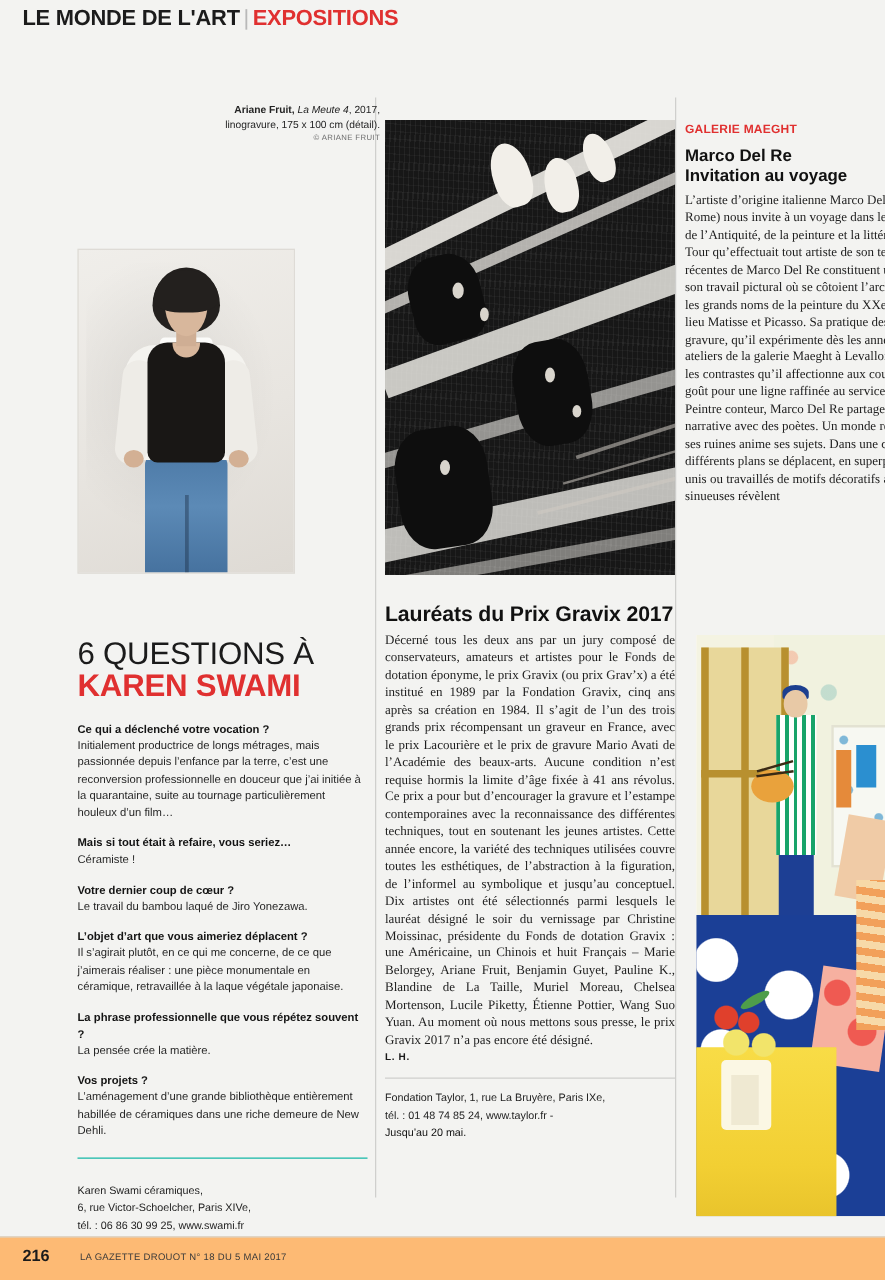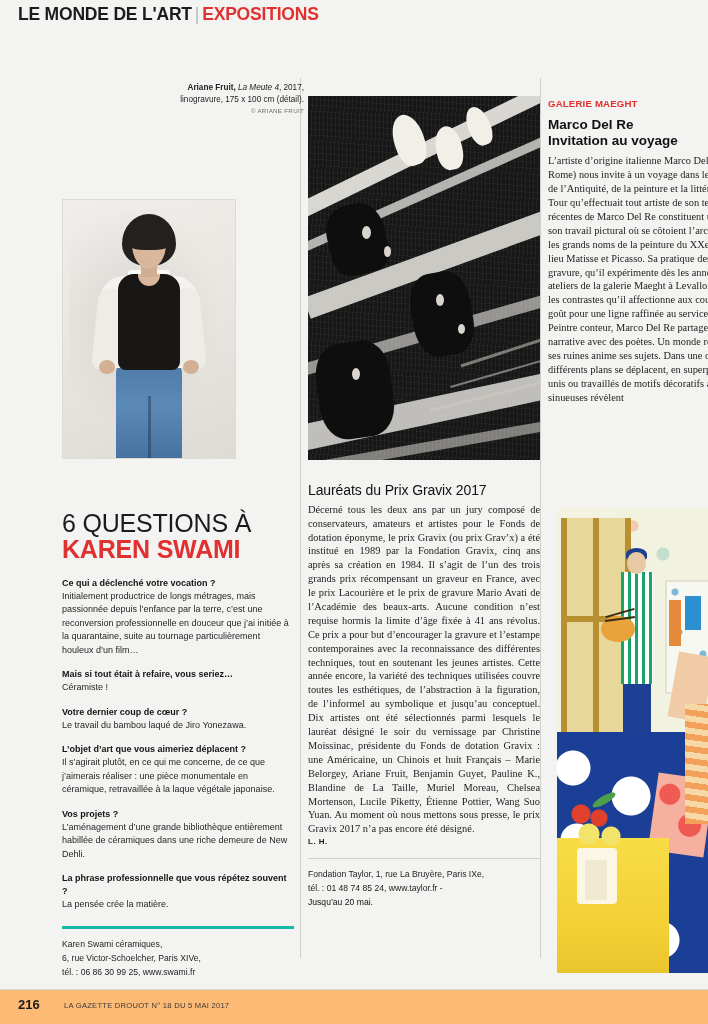--- a/index.html
+++ b/index.html
@@ -118,27 +118,27 @@
   .headline{margin-top:0;}
   .hl-1{font-size:25px;font-weight:normal;letter-spacing:-.2px;color:#1b1b1b;line-height:1.05;margin-top:40px;}
   .hl-2{font-size:25px;font-weight:bold;color:#e03030;line-height:1.05;letter-spacing:-.2px;}
 
   .qa{margin-top:14px;}
   .qa-item{margin-bottom:11px;}
   .q{font-size:9px;font-weight:bold;line-height:1.45;color:#141414;}
   .a{font-size:9px;line-height:1.5;color:#262626;}
 
   .infoblock{
-    margin-top:14px;padding-top:9px;border-top:3px solid #14b8a6;
+    margin-top:14px;padding-top:19px;border-top:1px solid #14b8a6;
     font-size:8.6px;line-height:1.62;color:#232323;
   }
 
   
   .mid-title{
-    font-size:14px;font-weight:normal;color:#111;
+    font-size:17px;font-weight:bold;color:#111;
     line-height:1.2;margin:0 0 4px 0;letter-spacing:-.1px;
   }
   .serif-body{
     font-family:"Liberation Serif", serif;
     font-size:10.4px;line-height:1.335;text-align:justify;color:#1d1d1d;
     hyphens:auto;
   }
   .byline{font-family:"Liberation Sans",sans-serif;font-size:8px;font-weight:bold;letter-spacing:.5px;margin-top:1px;}
   .mid-info{
     margin-top:12px;padding-top:9px;border-top:1px solid #cfcfcd;
@@ -307,26 +307,26 @@
       </div>
       <div class="qa-item">
         <div class="q">Votre dernier coup de cœur ?</div>
         <div class="a">Le travail du bambou laqué de Jiro Yonezawa.</div>
       </div>
       <div class="qa-item">
         <div class="q">L’objet d’art que vous aimeriez déplacent ?</div>
         <div class="a">Il s’agirait plutôt, en ce qui me concerne, de ce que j’aimerais réaliser : une pièce monumentale en céramique, retravaillée à la laque végétale japonaise.</div>
       </div>
       <div class="qa-item">
+        <div class="q">La phrase professionnelle que vous répétez souvent ?</div>
+        <div class="a">La pensée crée la matière.</div>
+      </div>
+      <div class="qa-item">
         <div class="q">Vos projets ?</div>
         <div class="a">L’aménagement d’une grande bibliothèque entièrement habillée de céramiques dans une riche demeure de New Dehli.</div>
-      </div>
-      <div class="qa-item">
-        <div class="q">La phrase professionnelle que vous répétez souvent ?</div>
-        <div class="a">La pensée crée la matière.</div>
       </div>
     </div>
 
     <div class="infoblock" style="white-space:pre-line;">Karen Swami céramiques,
 6, rue Victor-Schoelcher, Paris XIVe,
 tél. : 06 86 30 99 25, www.swami.fr</div>
   </div>
 
   <div class="col-mid" style="top:482px;">
     <h2 class="mid-title">Lauréats du Prix Gravix 2017</h2>

